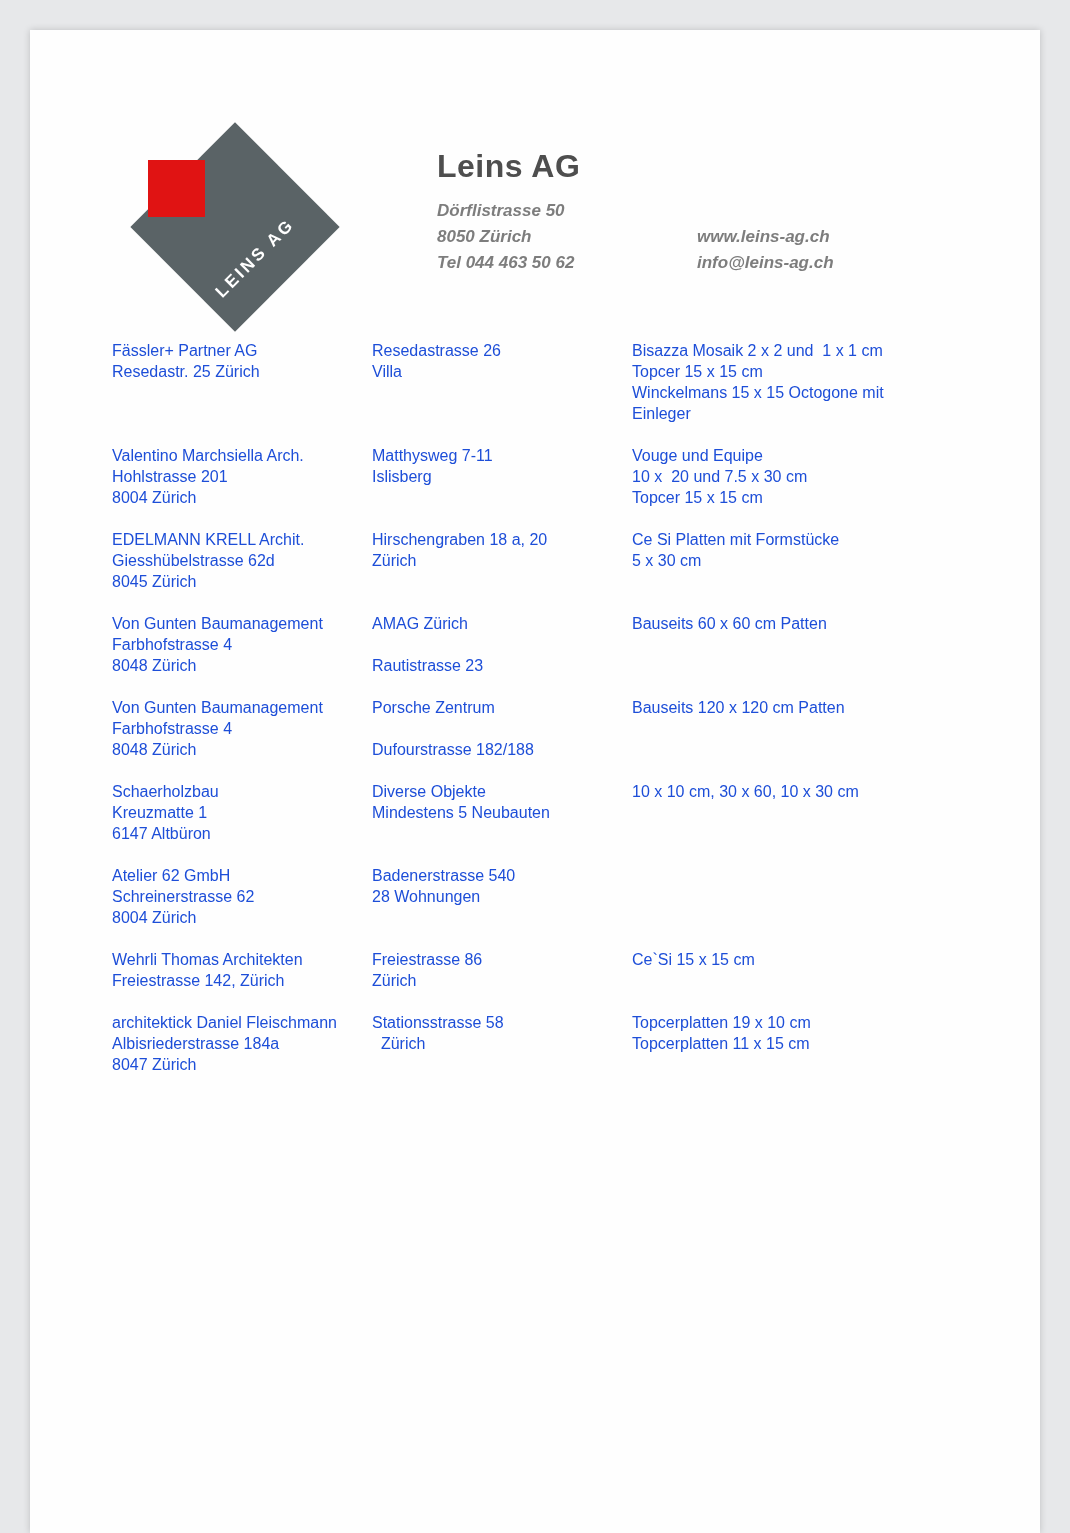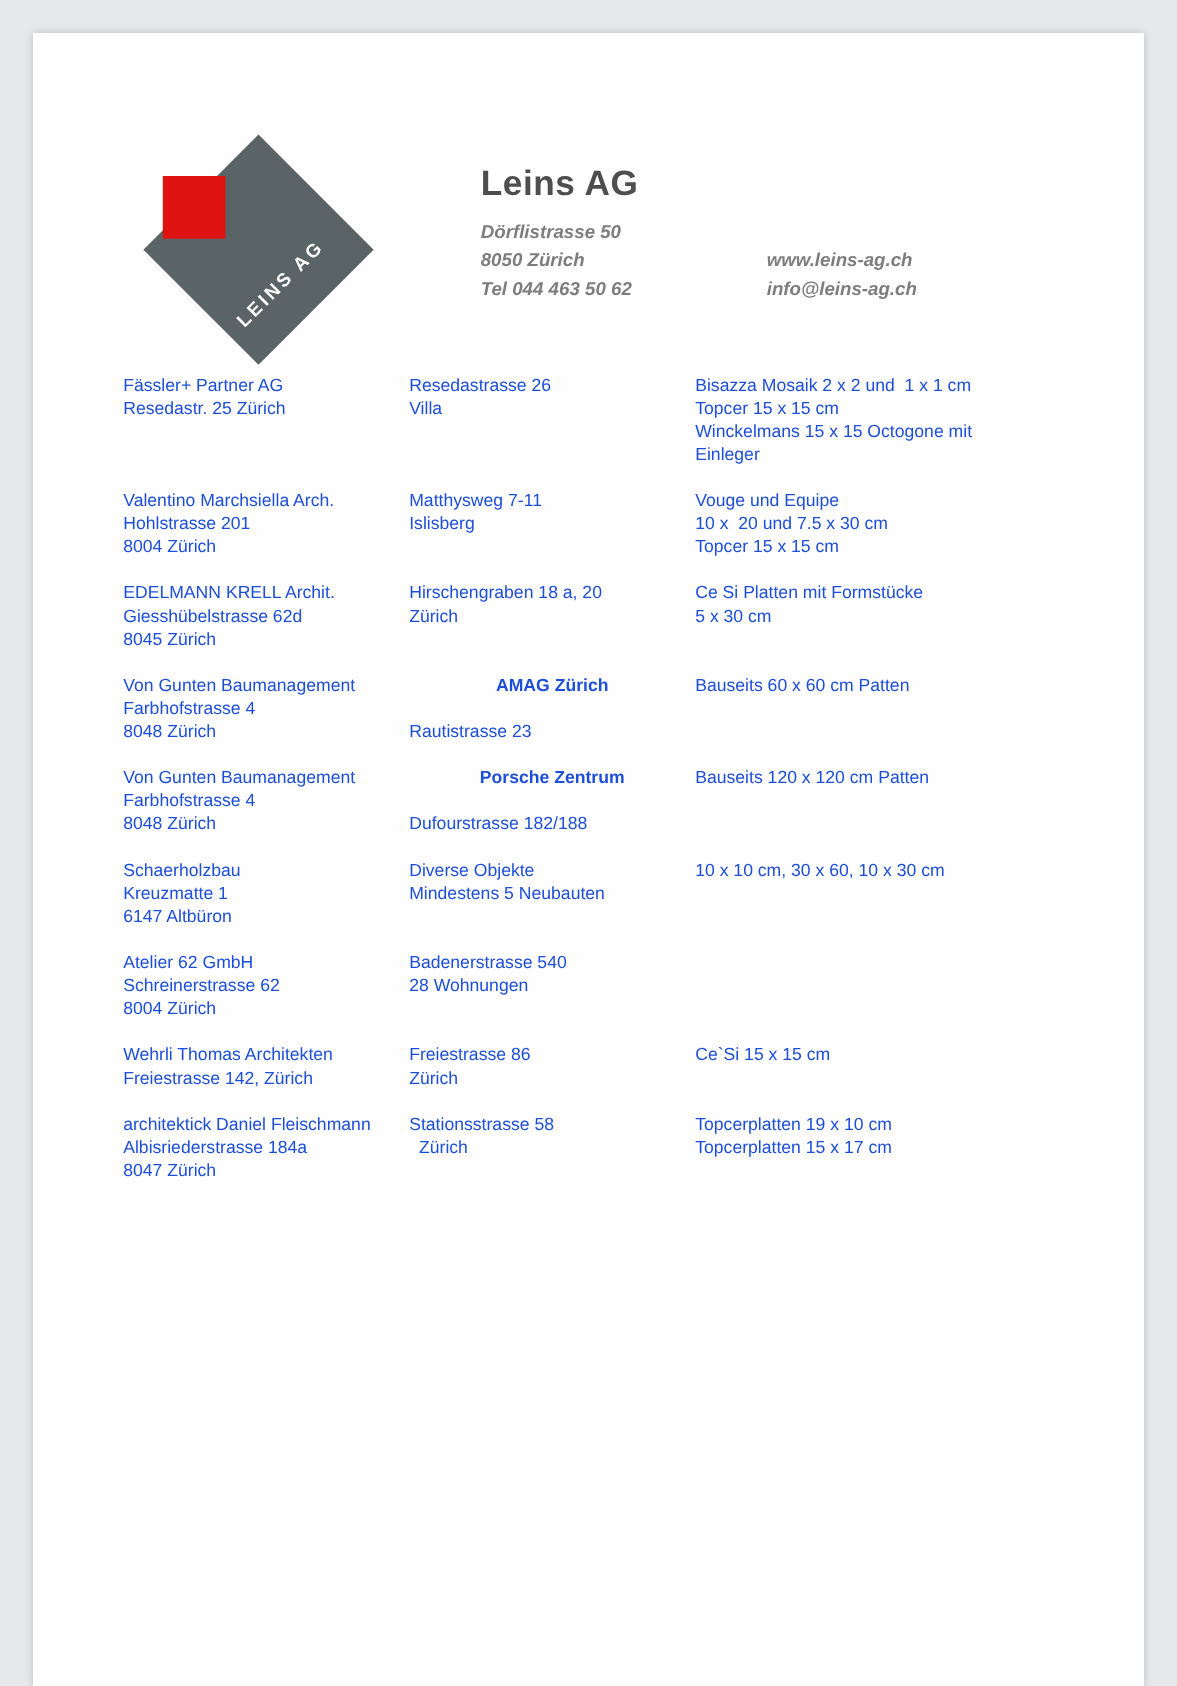--- a/index.html
+++ b/index.html
@@ -60,21 +60,21 @@
   .entries {
     position:absolute; left:82px; top:310px; right:36px;
     font-size:16px; line-height:21px;
     color:#1d4ed8;
   }
   .row { display:flex; margin-bottom:21px; }
   .col1 { flex:0 0 260px; }
   .col2 { flex:0 0 260px; }
   .col3 { flex:1 1 auto; }
   .line { white-space:pre; }
-  .line.bold { font-weight:bold;text-align:center; }
+  .line.bold { font-weight:normal; }
 </style>
 </head>
 <body>
 
 <div class="page">
 
   <div class="logo">
     <div class="diamond" style="background: rgb(90, 99, 102);"></div>
     <div class="red-square" style="background: rgb(224, 19, 19);"></div>
     <div class="logo-text">LEINS AG</div>
@@ -206,18 +206,18 @@
           <div class="line">architektick Daniel Fleischmann</div>
           <div class="line">Albisriederstrasse 184a</div>
           <div class="line">8047 Zürich</div>
         </div>
         <div class="col col2">
           <div class="line">Stationsstrasse 58</div>
           <div class="line">  Zürich</div>
         </div>
         <div class="col col3">
           <div class="line">Topcerplatten 19 x 10 cm</div>
-          <div class="line">Topcerplatten 15 x 17 cm</div>
+          <div class="line">Topcerplatten 11 x 15 cm</div>
         </div>
       </div>
     </div>
 
 </div>
 
 </body></html>

